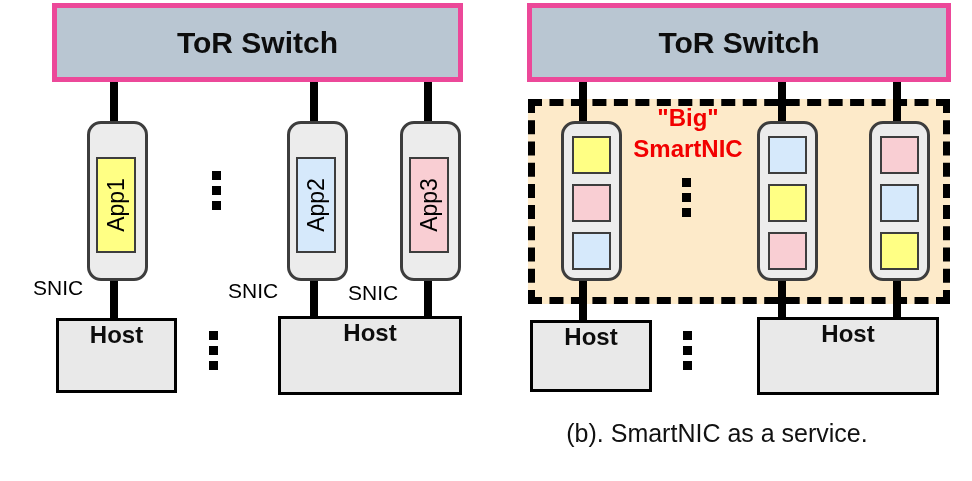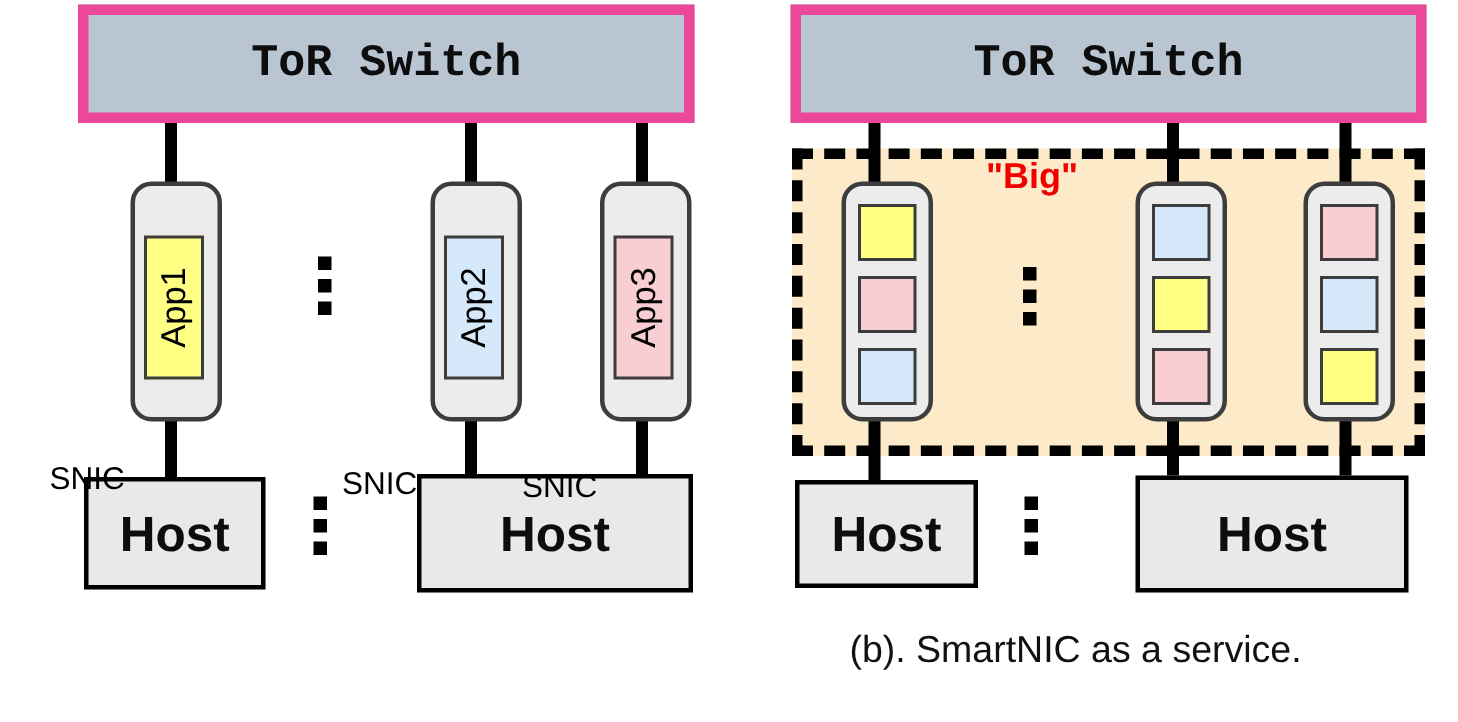--- a/index.html
+++ b/index.html
@@ -4,23 +4,23 @@
 <style>
   html,body { margin:0; padding:0; background:#ffffff; }
   .stage {
     position:relative; width:972px; height:481px; background:#ffffff;
     font-family:"Liberation Sans", sans-serif; color:#000; overflow:hidden;
   }
   .abs { position:absolute; box-sizing:border-box; }
 
   
   .tor {
-    background:#b9c6d2; border:7px solid #ec4899; z-index:3;
+    background:#b9c6d2; border:5px solid #ec4899; z-index:3;
     display:flex; align-items:center; justify-content:center;
-    font-weight:bold; font-size:30px; color:#0d0d0d;font-family:Liberation Mono, monospace;
+    font-weight:bold; font-size:30px; color:#0d0d0d;
   }
 
   
   .conn { width:8px; background:#000; z-index:2; }
 
   
   .snic {
     width:61px; height:160px; background:#ececec;
     border:3px solid #3d3d3d; border-radius:14px; z-index:4;
   }
@@ -30,25 +30,25 @@
   }
   .applabel {
     position:absolute; left:50%; top:50%;
     transform:translate(-50%,-50%) rotate(-90deg);
     font-size:23px; white-space:nowrap; color:#000;
   }
 
   
   .host {
     background:#e9e9e9; border:3px solid #000; z-index:4;
-    display:flex; align-items:center; justify-content:center;
-    font-weight:bold; font-size:33px; color:#0d0d0d;
+    display:flex; align-items:flex-start; justify-content:center;
+    font-weight:bold; font-size:24px; color:#0d0d0d;
   }
 
-  .sniclabel { font-size:21px; color:#000; z-index:5;margin-top:32px; }
+  .sniclabel { font-size:21px; color:#000; z-index:5; }
 
   
   .vdots { display:flex; flex-direction:column; gap:6px; z-index:2; }
   .vdots span { width:9px; height:9px; background:#000; display:block; }
 
   
   .dashedbox {
     left:528px; top:99px; width:422px; height:205px;
     background:#fdeac9; border:7px dashed #000; z-index:1;
   }
@@ -128,20 +128,21 @@
   </div>
 
 
   <div class="abs tor" style="left:527px; top:3px; width:424px; height:79px;">
     <span>ToR Switch</span>
   </div>
 
   <div class="abs dashedbox"></div>
   <div class="abs biglabel">
     <div>"Big"</div>
+    <div>SmartNIC</div>
   </div>
 
   <div class="abs conn" style="left:579px; top:80px; height:44px;"></div>
   <div class="abs conn" style="left:778px; top:80px; height:44px;"></div>
   <div class="abs conn" style="left:893px; top:80px; height:44px;"></div>
 
   <div class="abs sqcol" style="left:561px; top:121px;">
     <div class="sq" data-color="yellow"></div>
     <div class="sq" data-color="pink"></div>
     <div class="sq" data-color="blue"></div>

